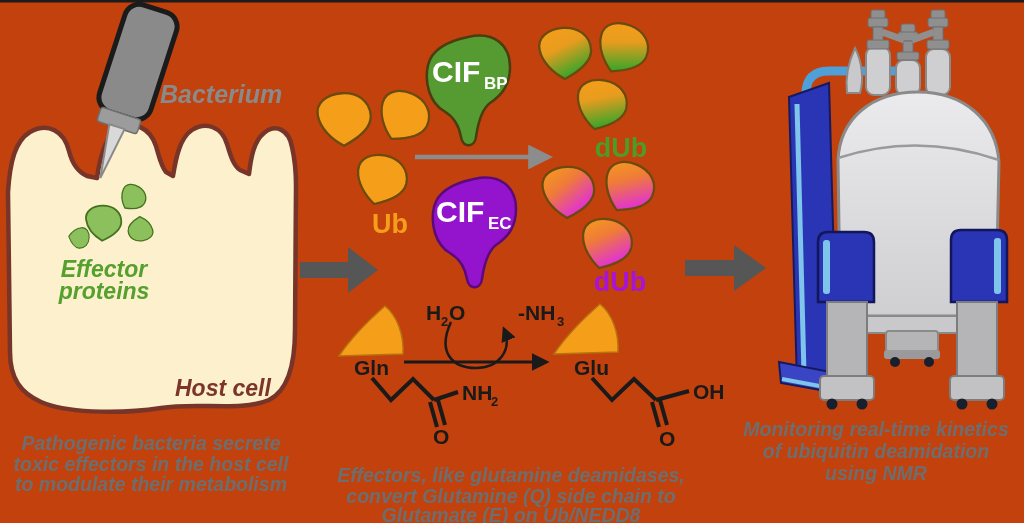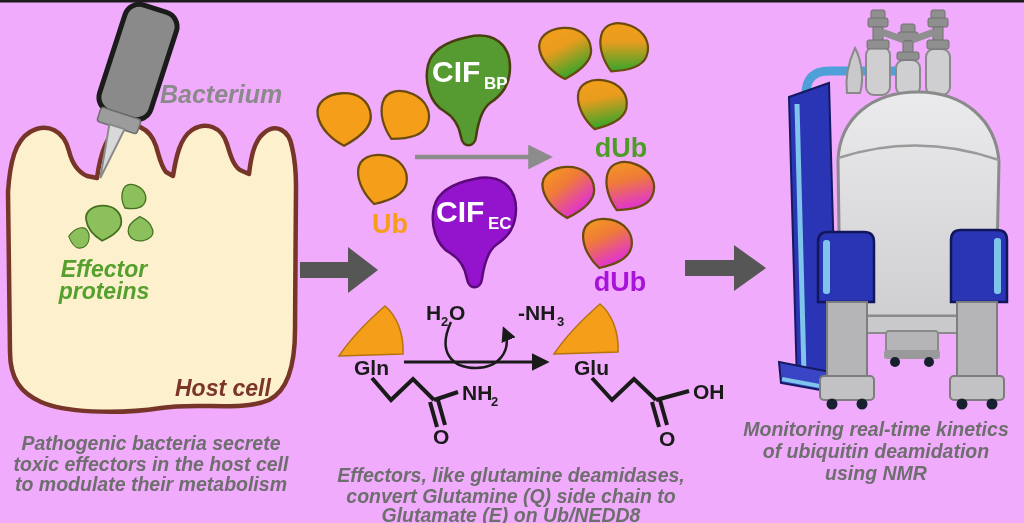--- a/index.html
+++ b/index.html
@@ -1,16 +1,16 @@
 <!DOCTYPE html>
 <html><head>
 <meta charset="utf-8">
 <style>
   html,body{margin:0;padding:0;background:#e9e9e9;}
-  .stage{position:relative;width:1024px;height:523px;background:#f0abfc;overflow:hidden;
+  .stage{position:relative;width:1024px;height:523px;background:#c2410c;overflow:hidden;
          font-family:"Liberation Sans", sans-serif;}
   svg{position:absolute;left:0;top:0;display:block;}
   text{font-family:"Liberation Sans", sans-serif;}
   .caption{font-weight:bold;font-style:italic;fill:#6e6e6e;font-size:19.5px;}
   .cell-label{font-weight:bold;font-style:italic;}
   .mol-label{font-weight:bold;fill:#1a1a1a;font-size:21px;}
   .mol-sub{font-weight:bold;fill:#1a1a1a;font-size:13px;}
   .cif-label{font-weight:bold;fill:#ffffff;font-size:30px;}
   .cif-sub{font-weight:bold;fill:#ffffff;font-size:17px;}
   .blob-label{font-weight:bold;font-size:27px;}

